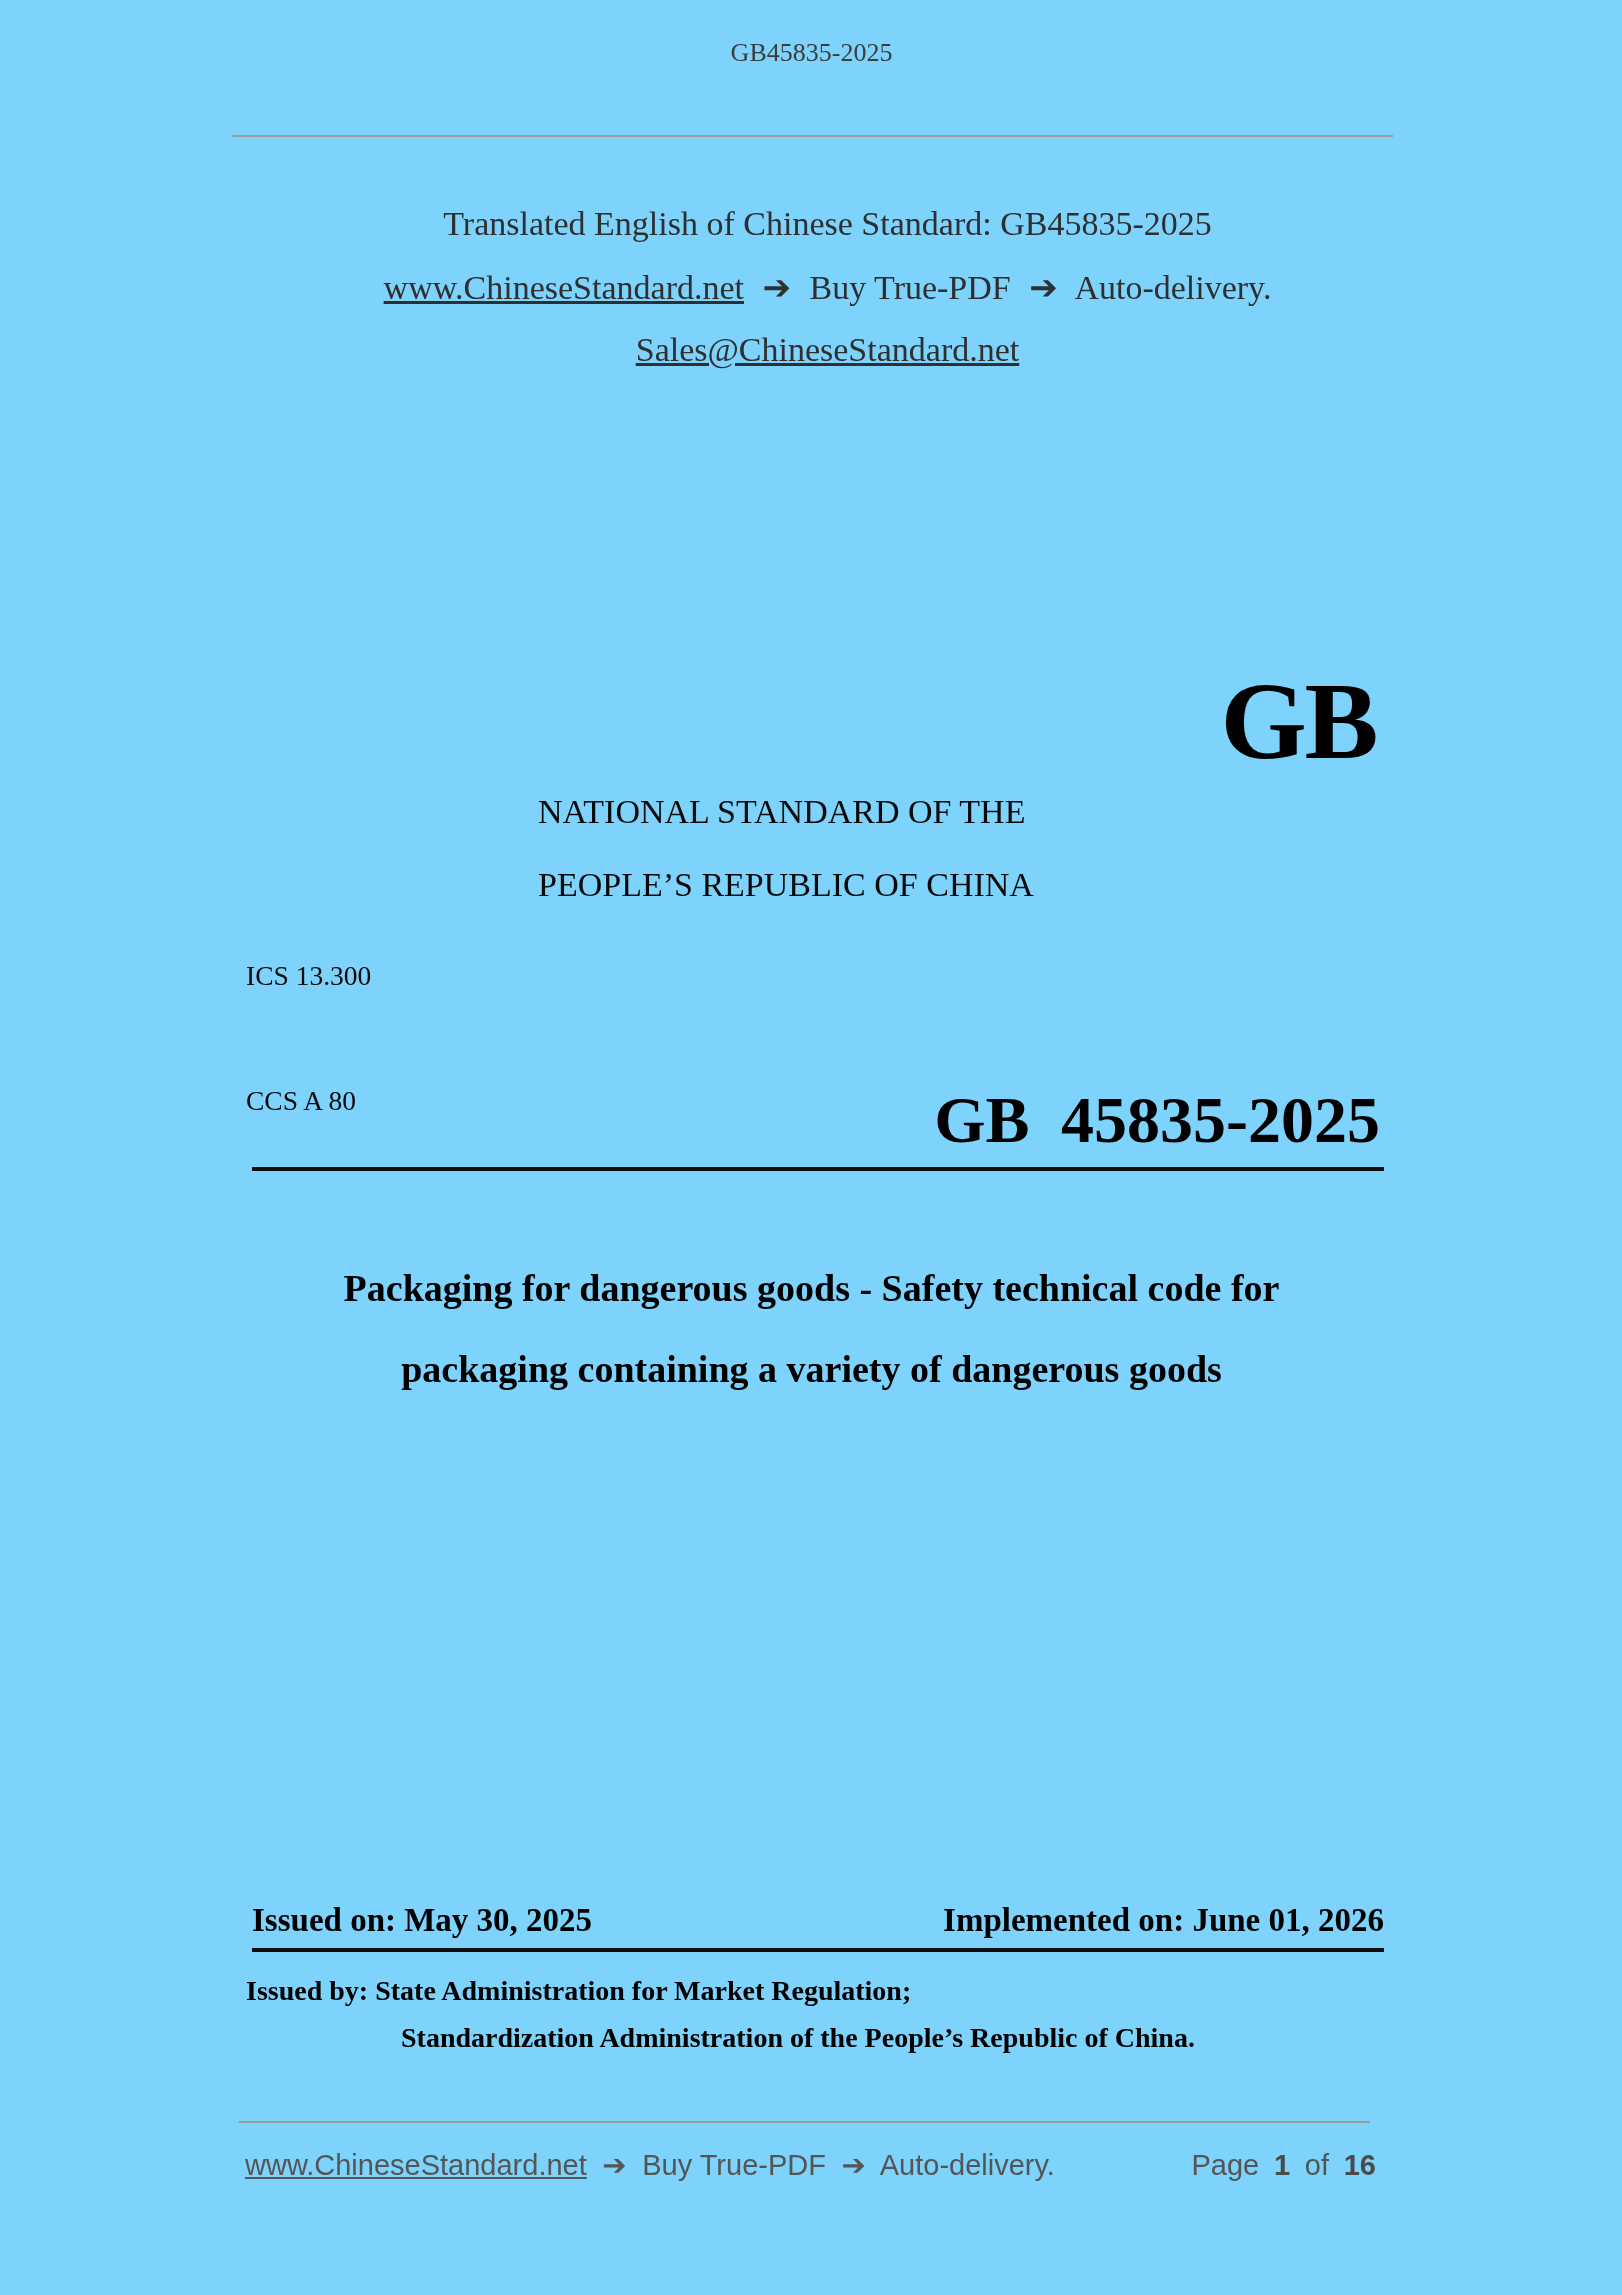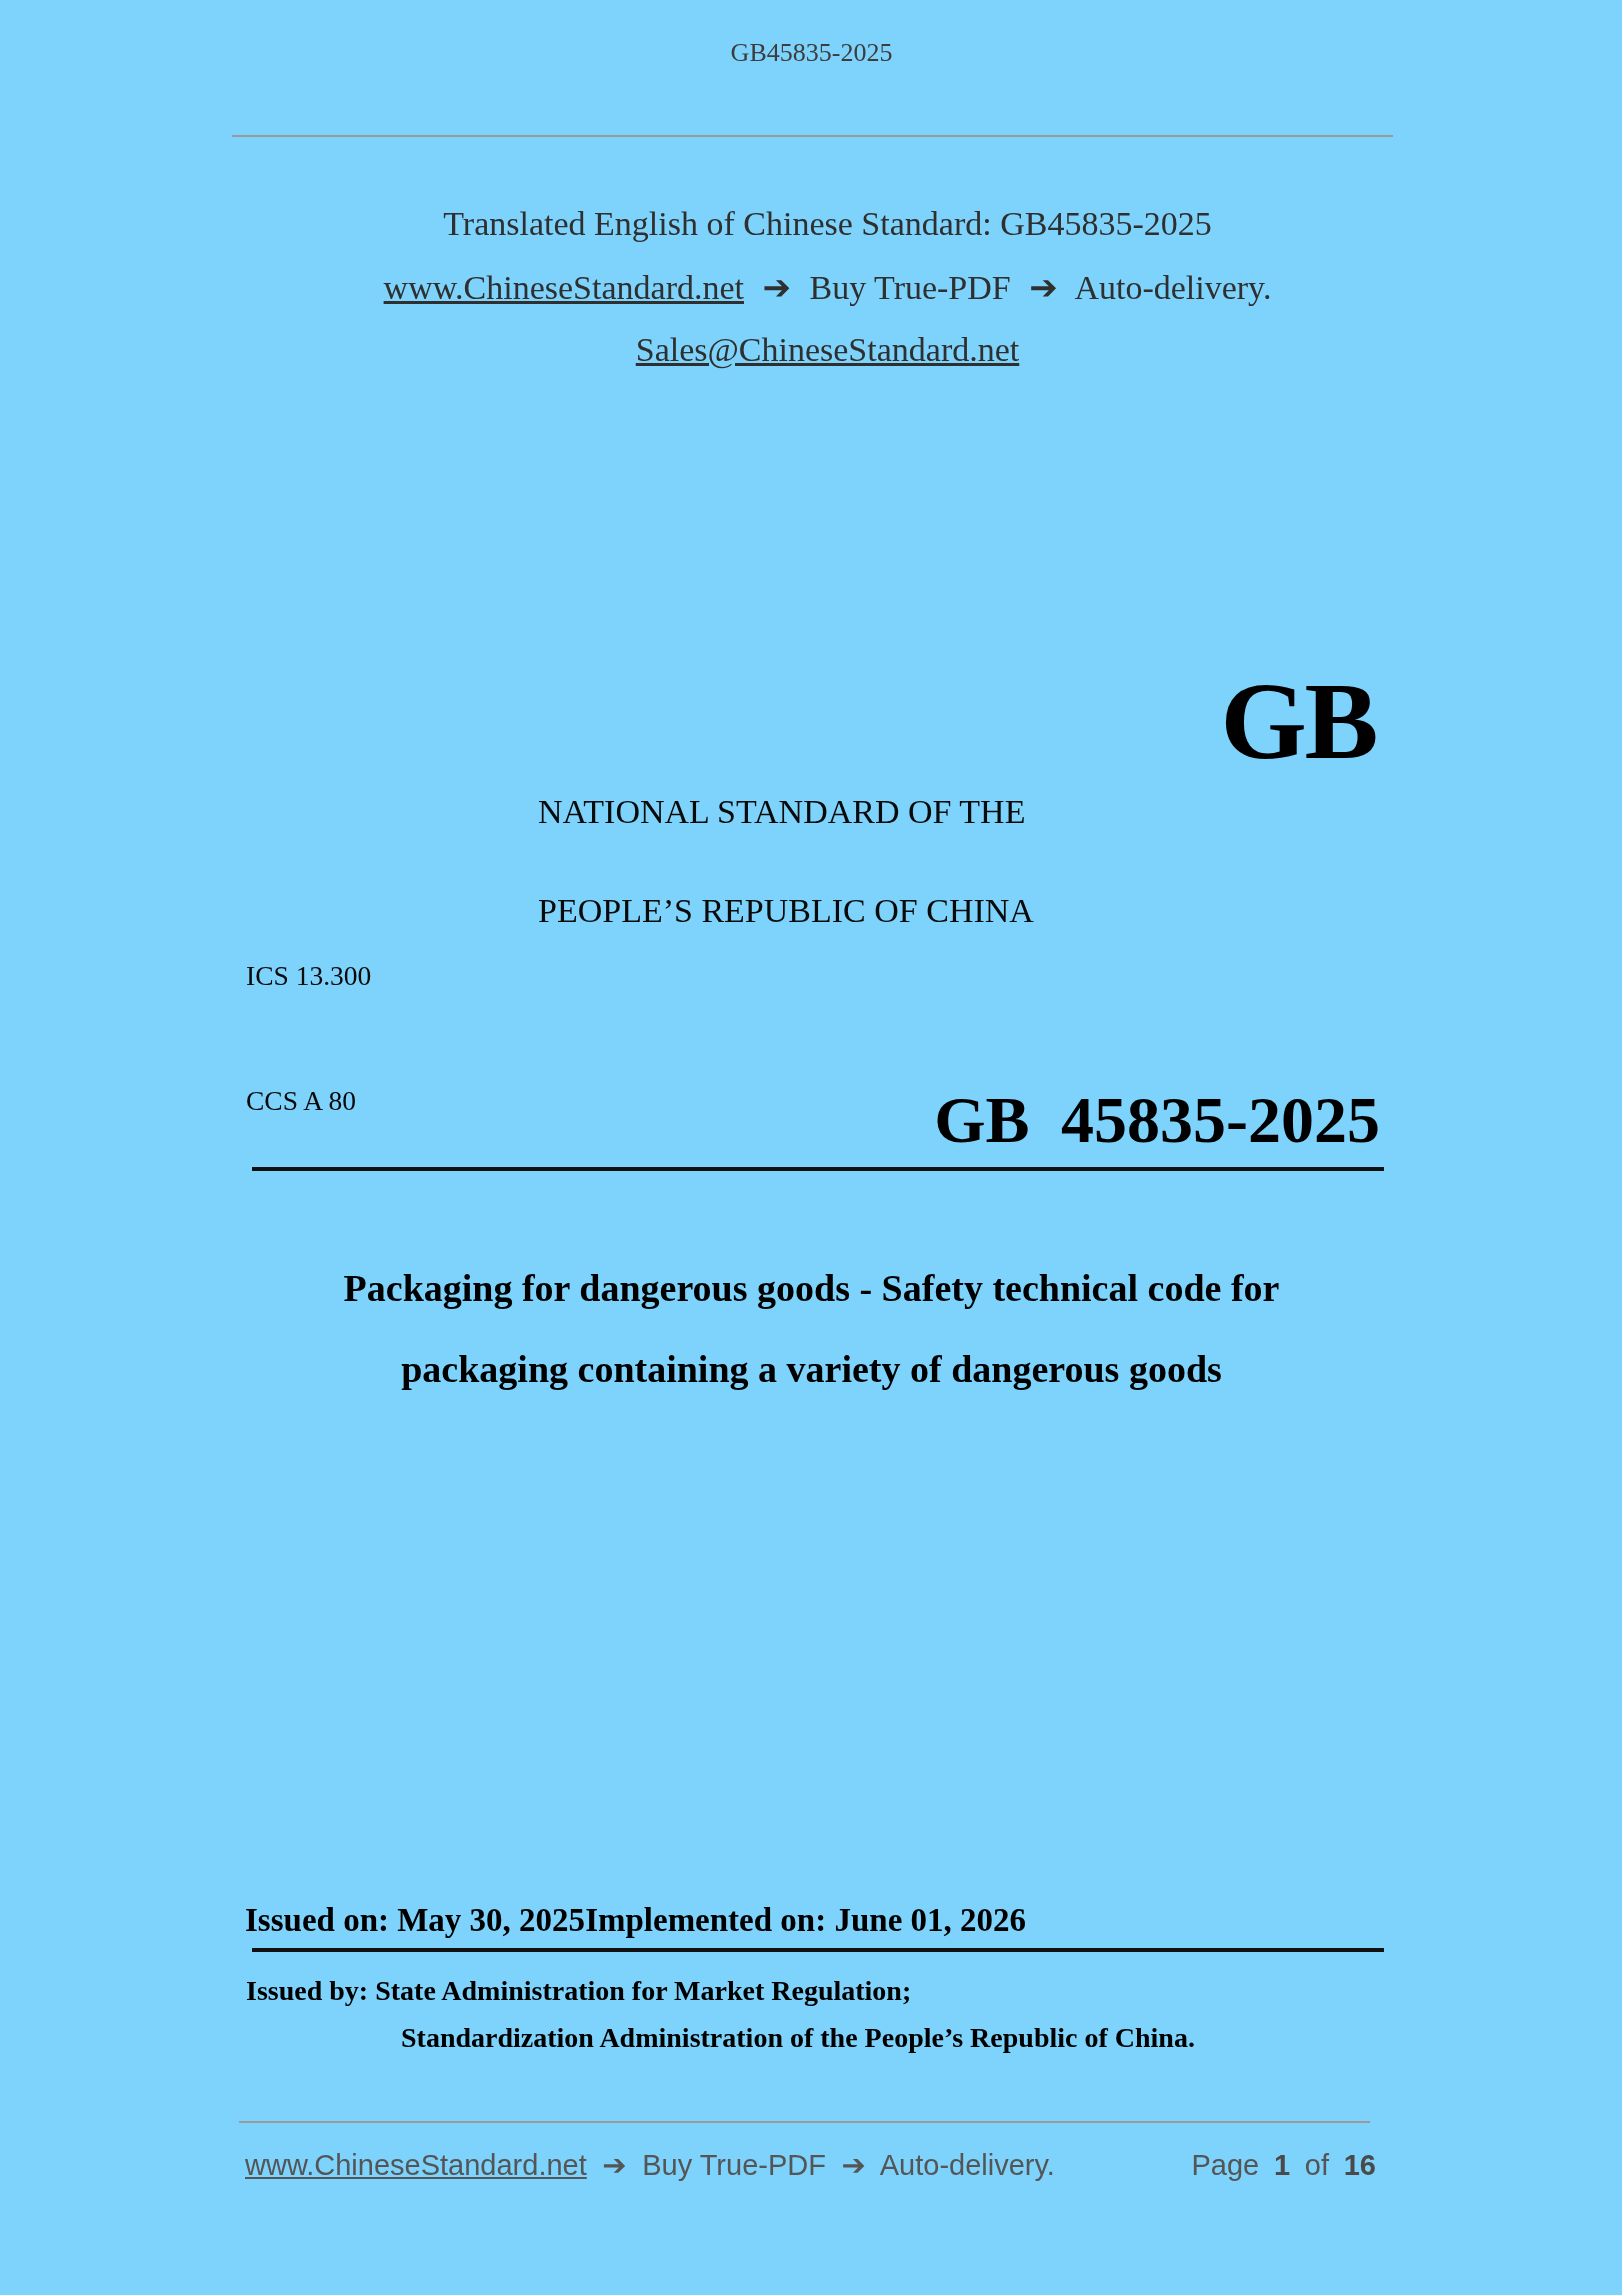--- a/index.html
+++ b/index.html
@@ -36,21 +36,21 @@
   
   .gb-logo {
     position: absolute; top: 665px; right: 247px;
     font-size: 111px; font-weight: bold; line-height: 1; letter-spacing: -2.5px;
     color: #000;
   }
   .national-line {
     position: absolute; left: 538px; font-size: 34px; line-height: 1.2; color: #0a0a0a;
   }
   .national-line.n1 { top: 792px; }
-  .national-line.n2 { top: 891px; }
+  .national-line.n2 { top: 865px; }
   .ics-line, .ccs-line {
     position: absolute; left: 246px; font-size: 27.5px; line-height: 1.2; color: #0a0a0a;
   }
   .ics-line { top: 959px; }
   .ccs-line { top: 1084px; text-align: center; }
   .std-number {
     position: absolute; top: 1084px; right: 243px;
     font-size: 66px; font-weight: bold; line-height: 1.1; word-spacing: 15px;
     color: #000;
   }
@@ -66,22 +66,22 @@
   }
   .title-line.t1 { top: 1266px; }
   .title-line.t2 { top: 1347px; }
   .title-zh {
     position: absolute; left: 0; width: 100%; text-align: center;
     font-size: 38px; font-weight: normal; line-height: 1.2; margin: 0; color: #0a0a0a;
   }
   .title-zh { top: 1434px; }
   
   .issue-row {
-    position: absolute; top: 1901px; left: 245px; width: 1132px;
-    display: flex; 
+    position: absolute; top: 1901px; left: 252px; width: 1132px;
+    display: flex; justify-content: space-between;
     font-size: 33px; font-weight: bold; line-height: 1.2; color: #000;
   }
   .issued-by-line {
     position: absolute; font-size: 28px; font-weight: bold; line-height: 1.2; color: #000;
   }
   .issued-by-line.b1 { top: 1974px; left: 246px; }
   .issued-by-line.b2 { top: 2021px; left: 401px; }
   
   .footer-rule {
     position: absolute; top: 2121px; left: 239px; width: 1131px; height: 1.7px;

